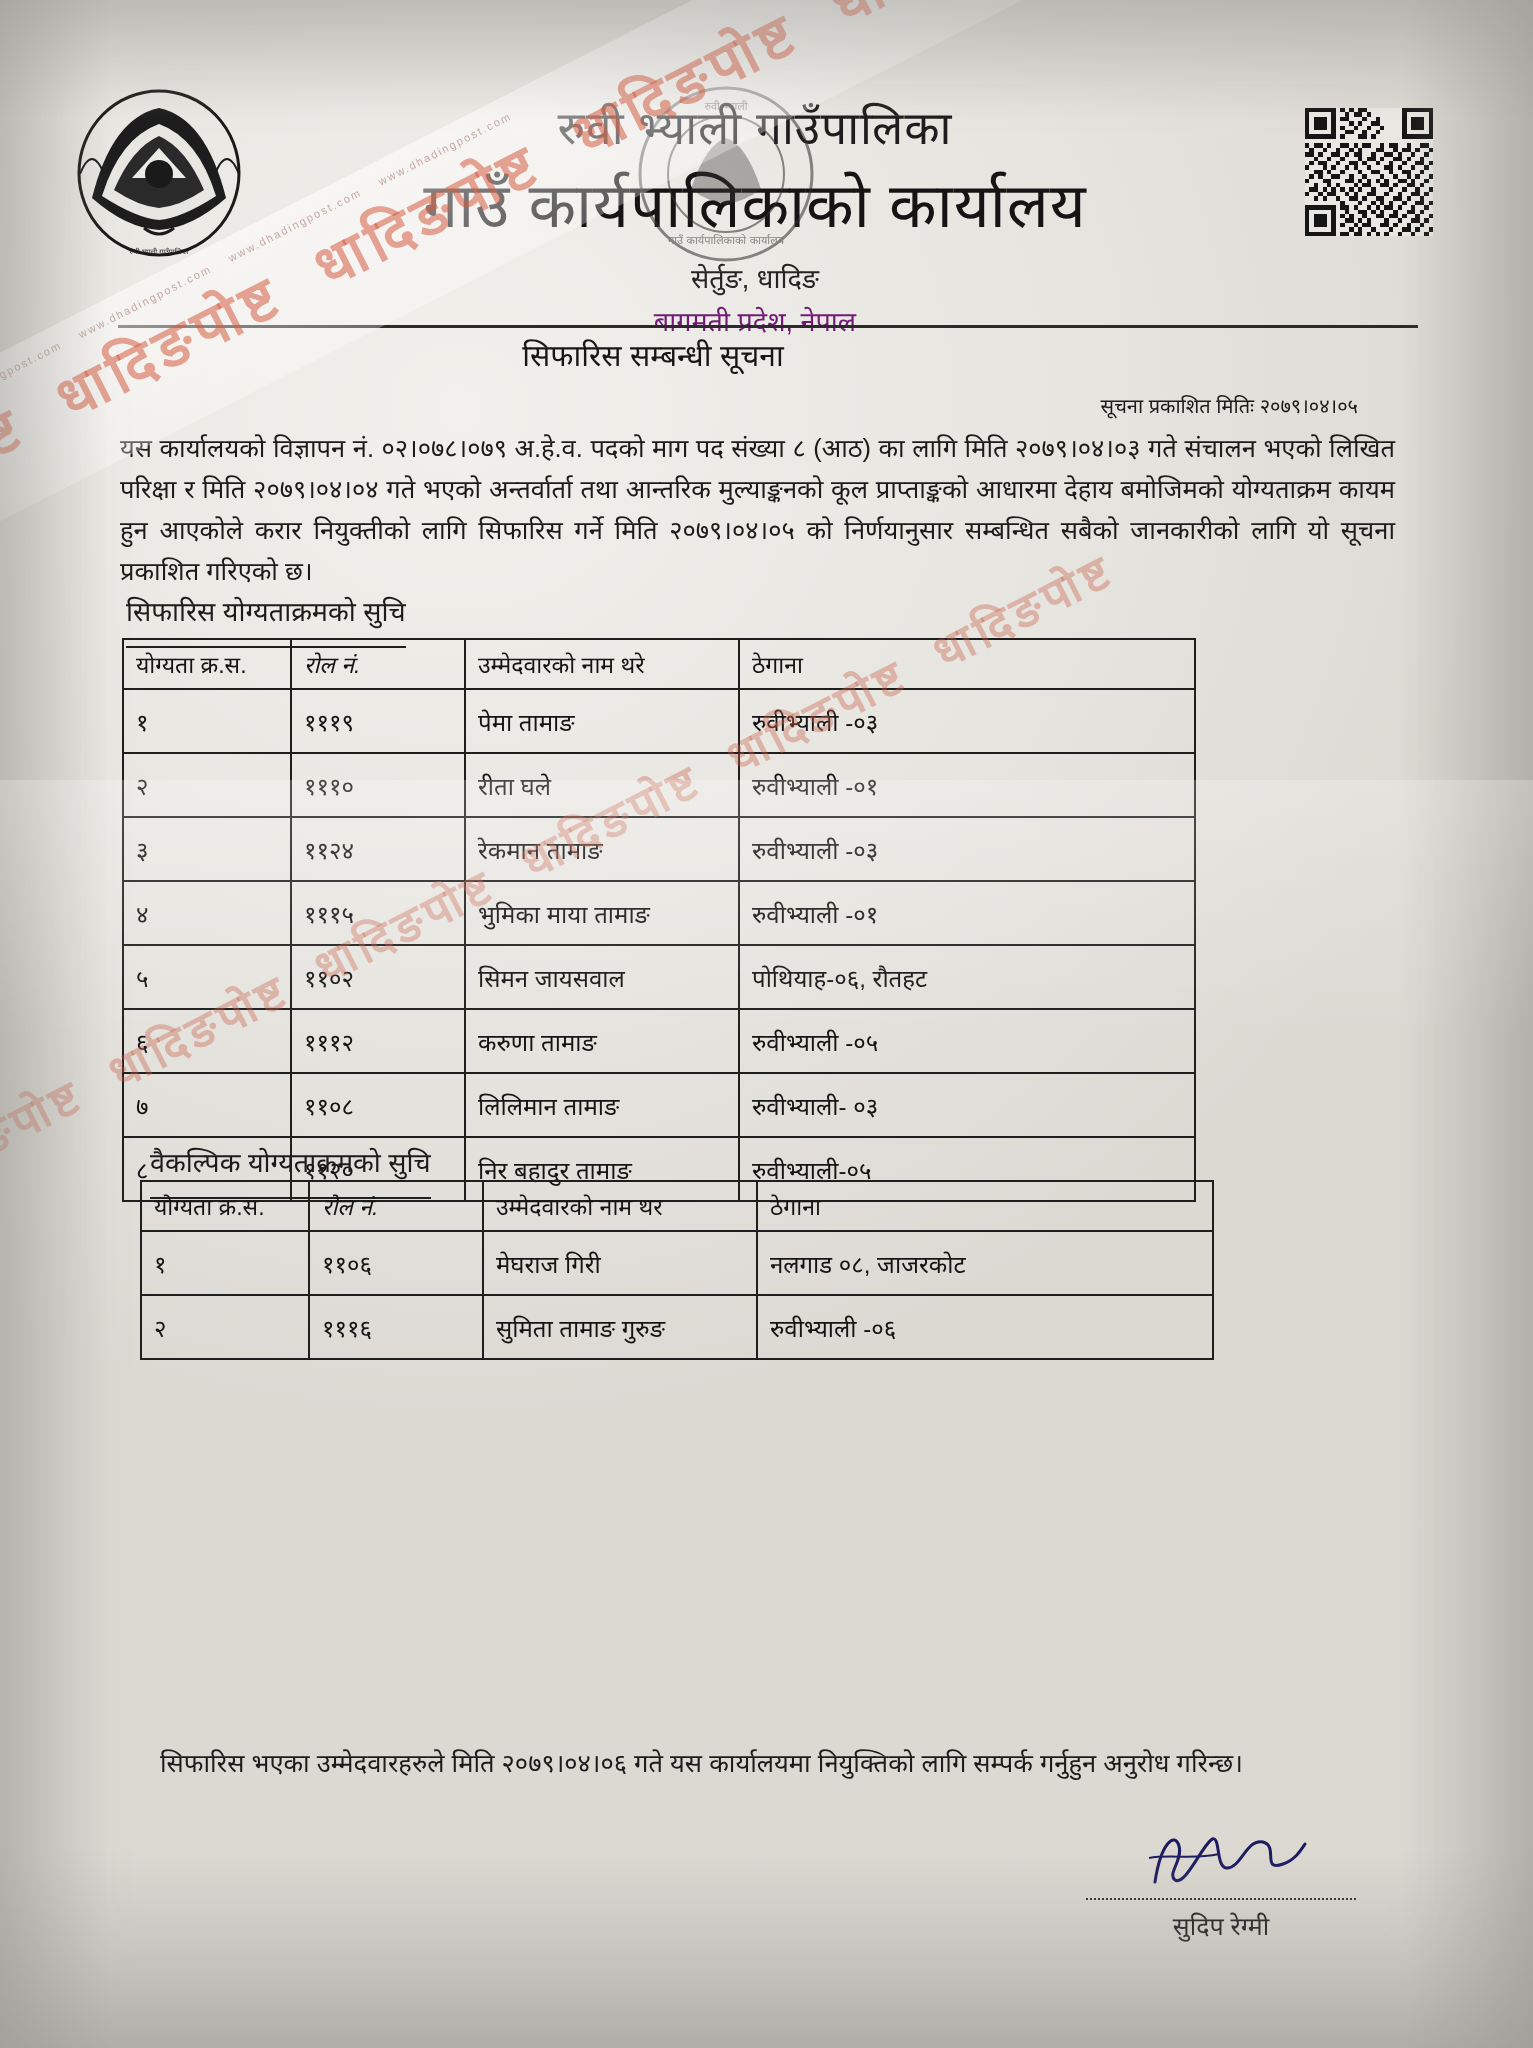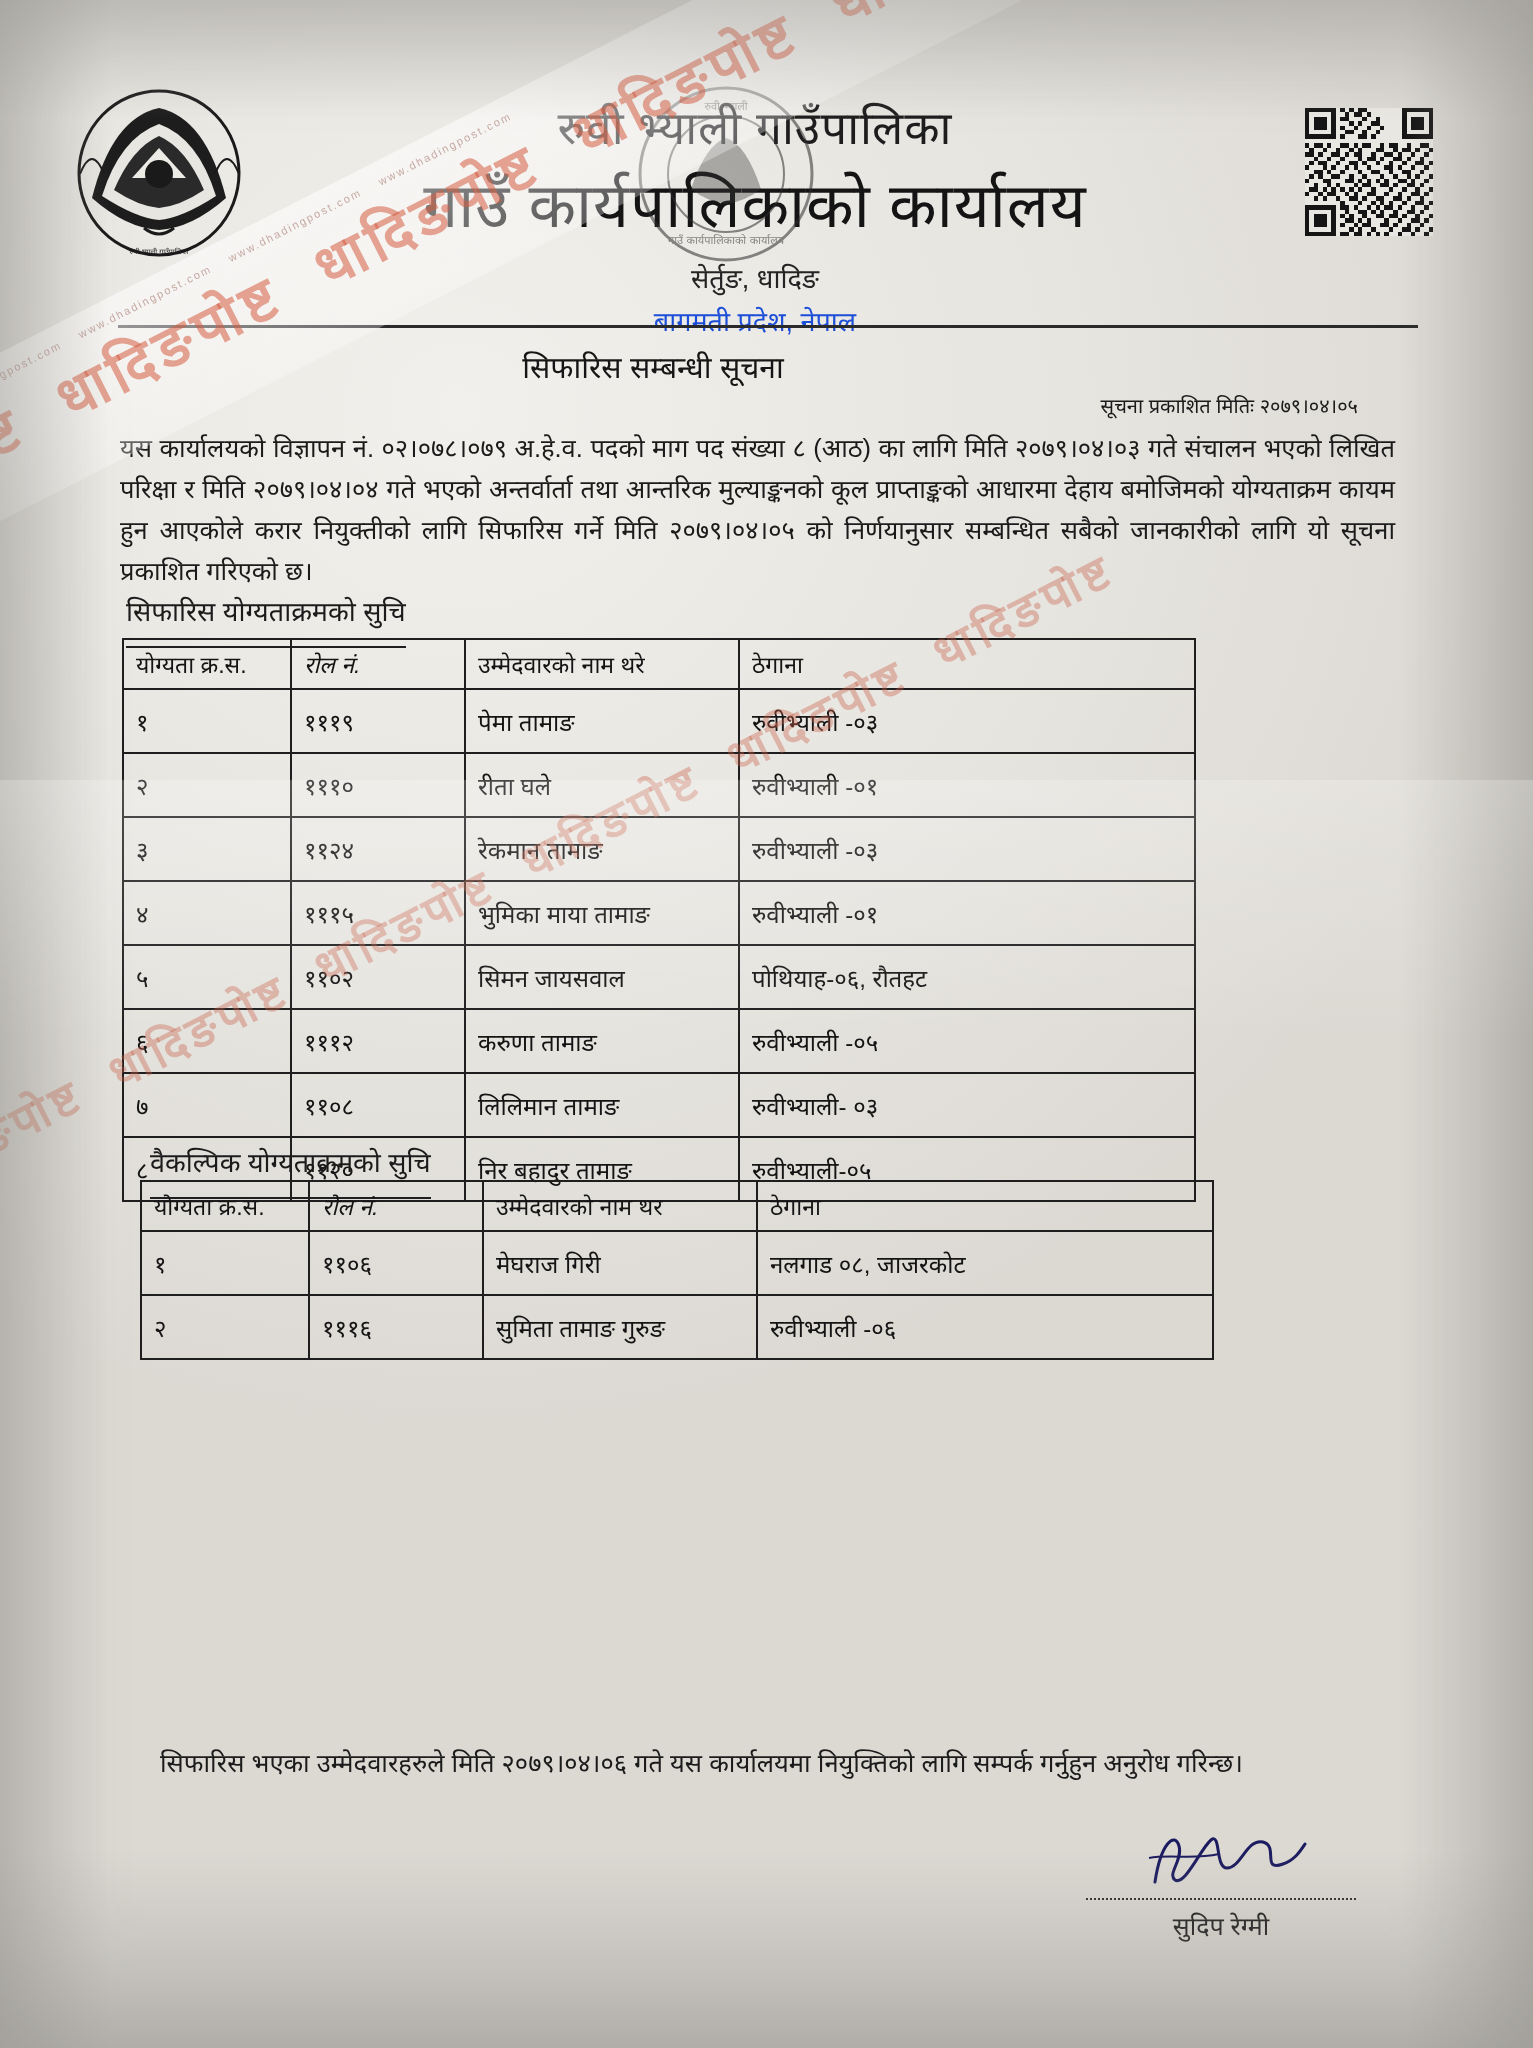--- a/index.html
+++ b/index.html
@@ -82,40 +82,40 @@
     letter-spacing: 1px;
   }
   .org-3 {
     font-size: 27px;
     margin-top: 14px;
     color: #242424;
   }
   .org-4 {
     font-size: 27px;
     margin-top: 6px;
-    color: #1d4ed8;
+    color: #701a75;
   }
   
   .stamp {
     position: absolute;
     left: 636px; top: 84px;
     width: 180px; height: 180px;
     opacity: .55;
   }
   .stamp svg { width:100%; height:100%; }
 
   .rule {
     position: absolute;
     left: 118px; top: 325px;
     width: 1300px;
     border-top: 3px solid #2a2a2a;
   }
   .doc-title {
     position: absolute;
-    left: 0; top: 346px;
+    left: 0; top: 334px;
     width: 1306px;
     text-align: center;
     font-size: 30px;
     color: #161616;
   }
   .pub-date {
     position: absolute;
     right: 175px; top: 392px;
     font-size: 20px;
   }

